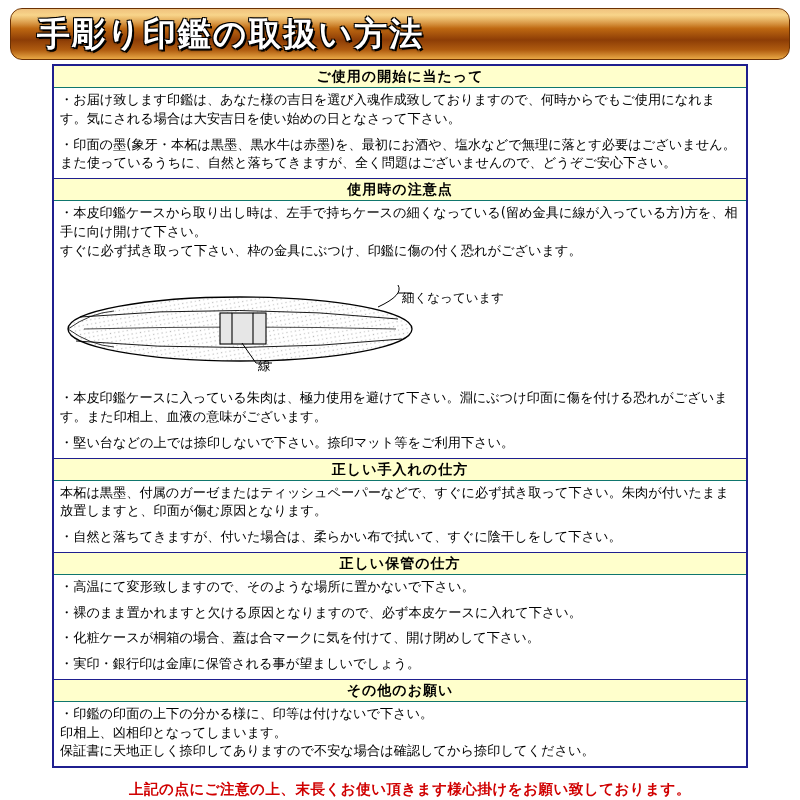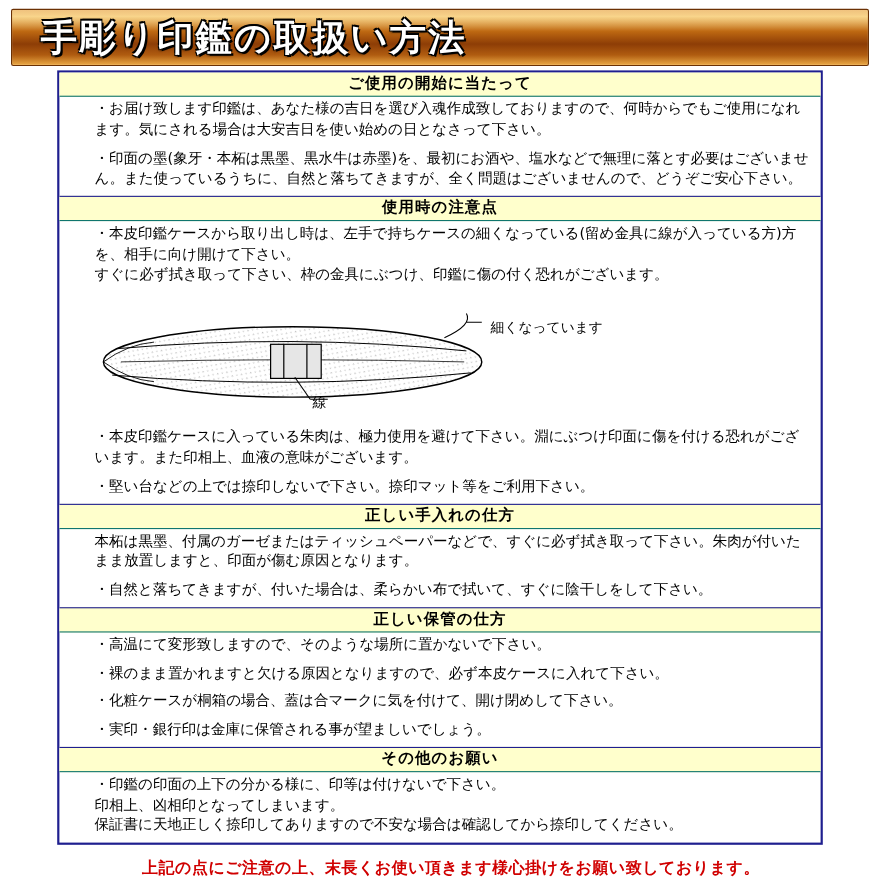--- a/index.html
+++ b/index.html
@@ -23,21 +23,21 @@
 
   
   .banner {
     position: relative;
     margin: 8px 10px 4px 10px;
     height: 52px;
     background: linear-gradient(to bottom,
         #e8a23a 0%, #f6c765 12%, #c06a12 38%,
         #8d3d06 62%, #b05c10 82%, #e9a845 100%);
     border: 1px solid #6b3104;
-    border-radius: 2px;
+    border-radius: 12px;
     display: flex;
     align-items: center;
     box-sizing: border-box;
     overflow: hidden;
   }
   .banner::after {
     content: "";
     position: absolute;
     left: 0; right: 0; top: 0;
     height: 40%;
@@ -82,21 +82,20 @@
   }
   .content > .section-head:first-child {
     border-top: none;
   }
 
   .body-block {
     padding: 3px 6px 5px 6px;
     font-size: 13.2px;
     line-height: 1.42;
     color: #000;
-    margin-left: 26px;
   }
   .body-block p {
     margin: 0 0 7px 0;
     white-space: pre-line;
   }
   .body-block p:last-child {
     margin-bottom: 0;
   }
   .tight p { margin-bottom: 0; }
 
@@ -110,21 +109,21 @@
     position: absolute;
     left: 0;
     top: 0;
   }
   .fig-label {
     position: absolute;
     font-size: 12.5px;
     color: #000;
     white-space: nowrap;
   }
-  .fig-label-thin { left: 360px; top: 22px; }
+  .fig-label-thin { left: 342px; top: 22px; }
   .fig-label-line { left: 198px; top: 90px; }
 
   
   .footer {
     margin-top: 12px;
     text-align: center;
     color: #d00000;
     font-size: 14.5px;
     font-weight: bold;
     letter-spacing: .5px;

